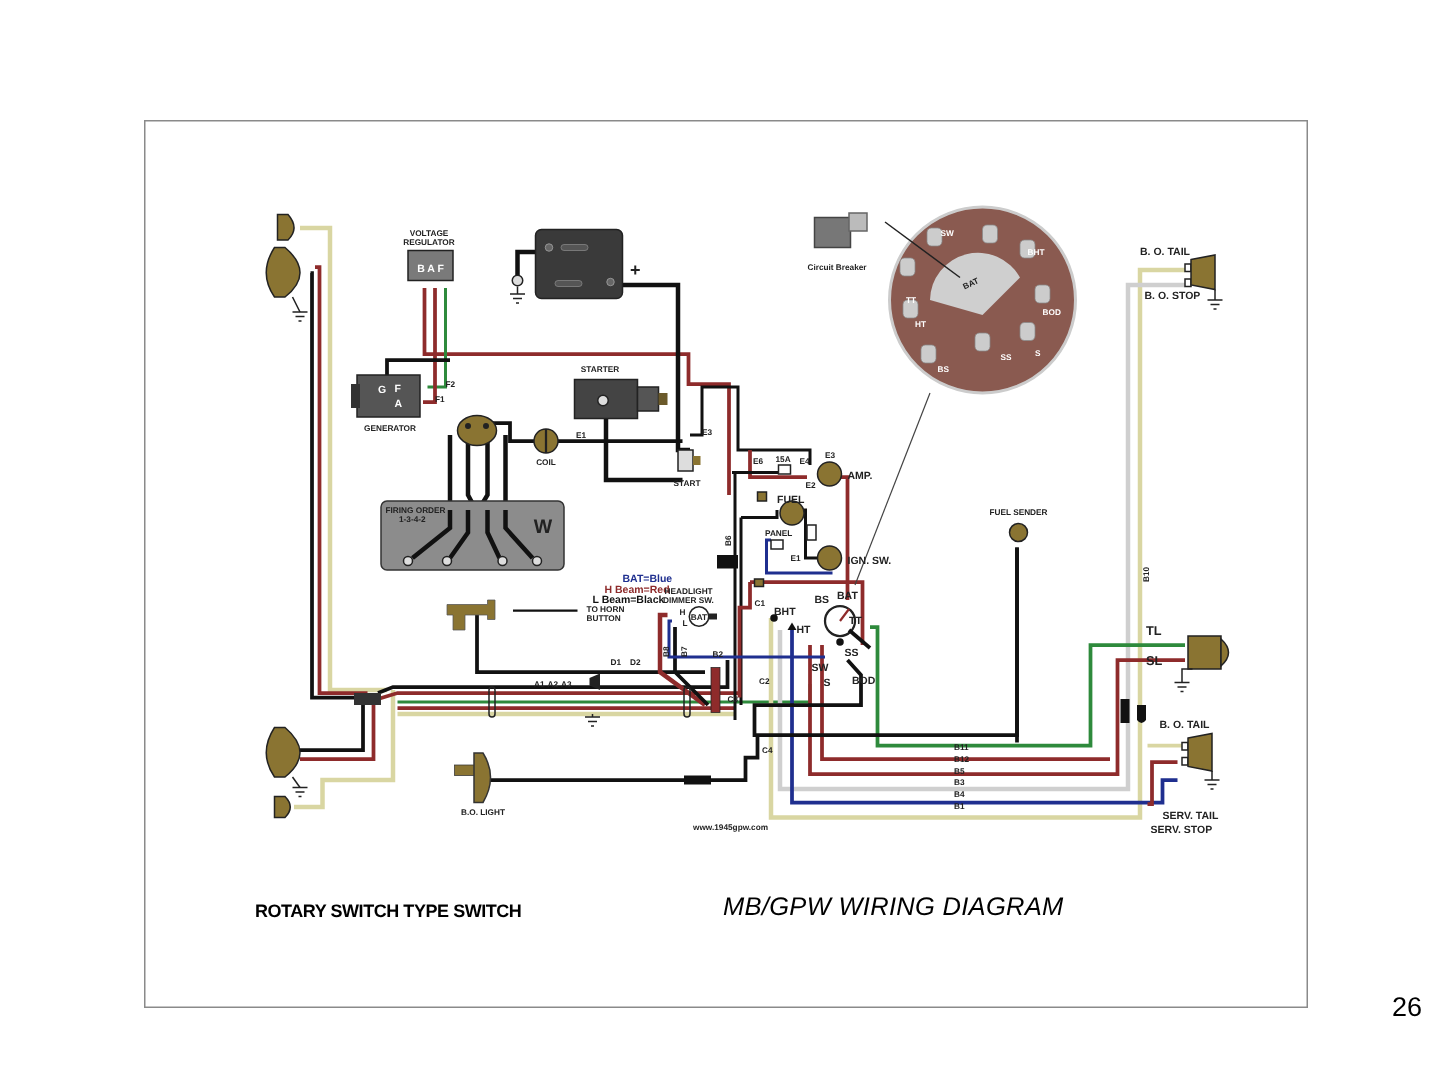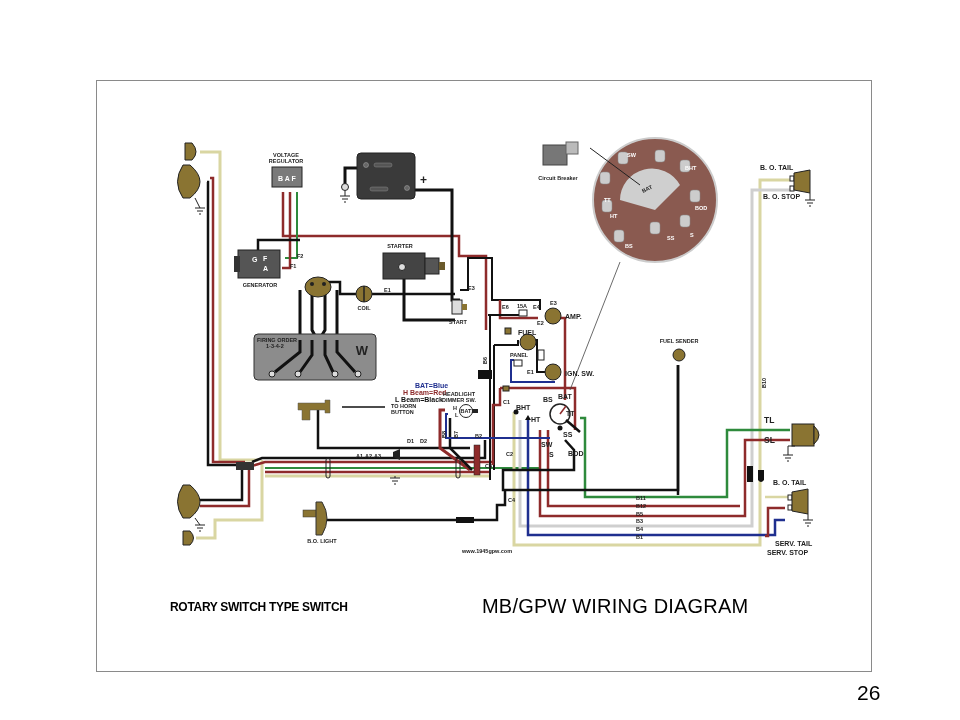--- a/index.html
+++ b/index.html
@@ -4,22 +4,22 @@
 <style>
   html,body{margin:0;padding:0;background:#ffffff;}
   body{width:960px;height:720px;position:relative;overflow:hidden;font-family:"Liberation Sans",sans-serif;}
   #frame{position:absolute;left:96px;top:80px;width:776px;height:592px;border:1px solid #8a8a8a;box-sizing:border-box;background:#fff;}
   #diagram{position:absolute;left:0;top:0;}
   .lbl{font-family:"Liberation Sans",sans-serif;font-weight:bold;fill:#222;}
   .sm{font-size:5.5px;}
   .md{font-size:7px;}
   .lg{font-size:8.5px;}
   #subtitle{position:absolute;left:170px;top:600px;font-size:12px;font-weight:bold;color:#000;letter-spacing:-0.3px;}
-  #title{position:absolute;left:482px;top:595px;font-size:20px;color:#000;letter-spacing:0.2px;}
-  #pagenum{position:absolute;left:857px;top:661px;font-size:21px;color:#000;margin-top:20px;}
+  #title{position:absolute;left:482px;top:595px;font-size:17px;color:#000;letter-spacing:0.2px;font-style:italic;}
+  #pagenum{position:absolute;left:928px;top:661px;font-size:18px;color:#000;}
 </style>
 </head>
 <body>
 
 <div id="frame"></div>
 
 <svg id="diagram" width="960" height="720" viewBox="0 0 960 720">
 
   <g fill="none" stroke-linejoin="miter">
 

